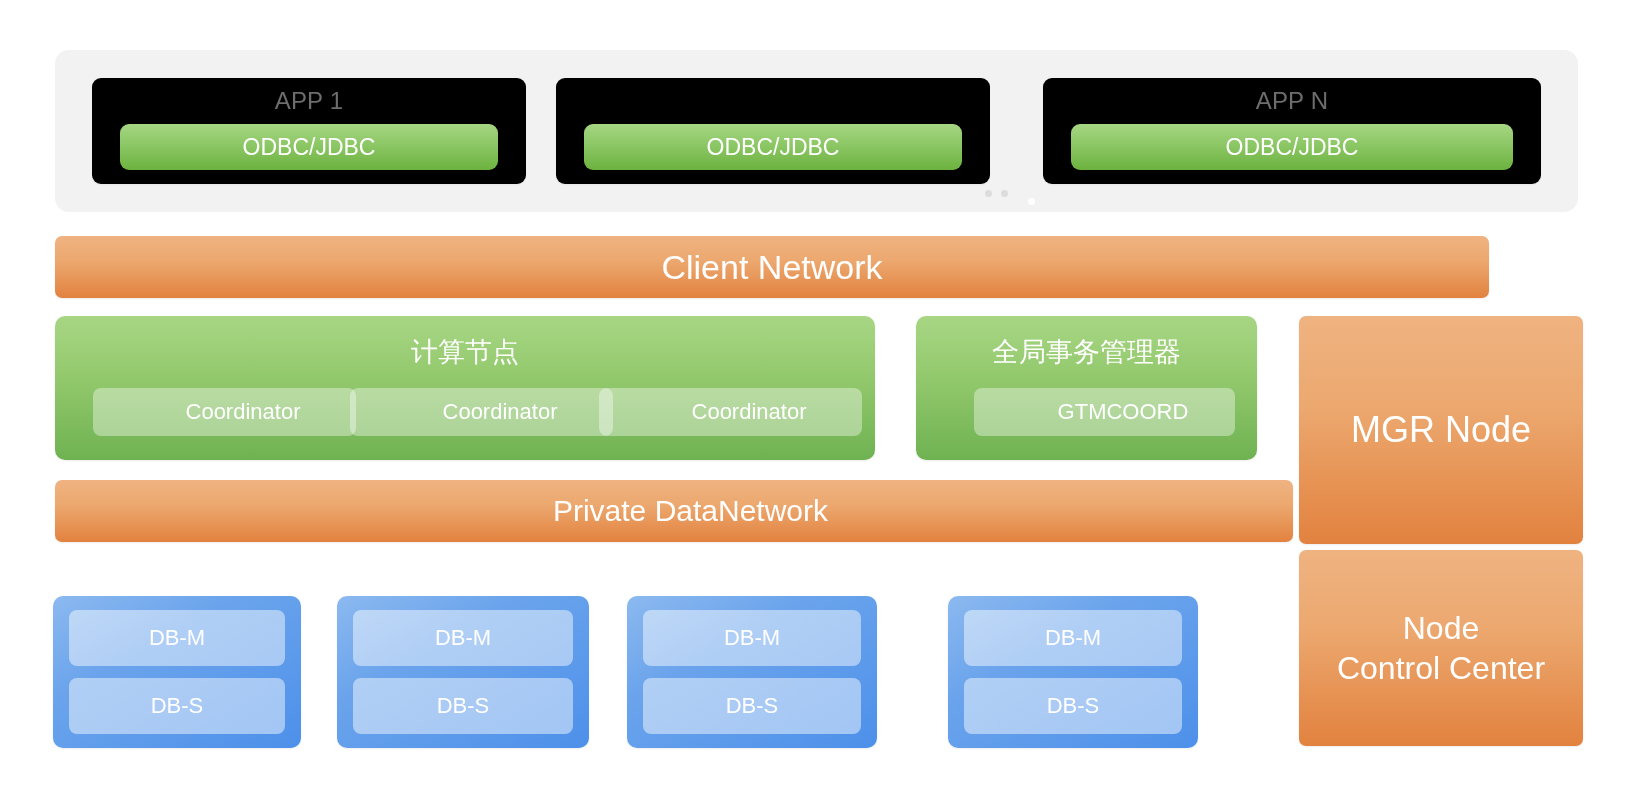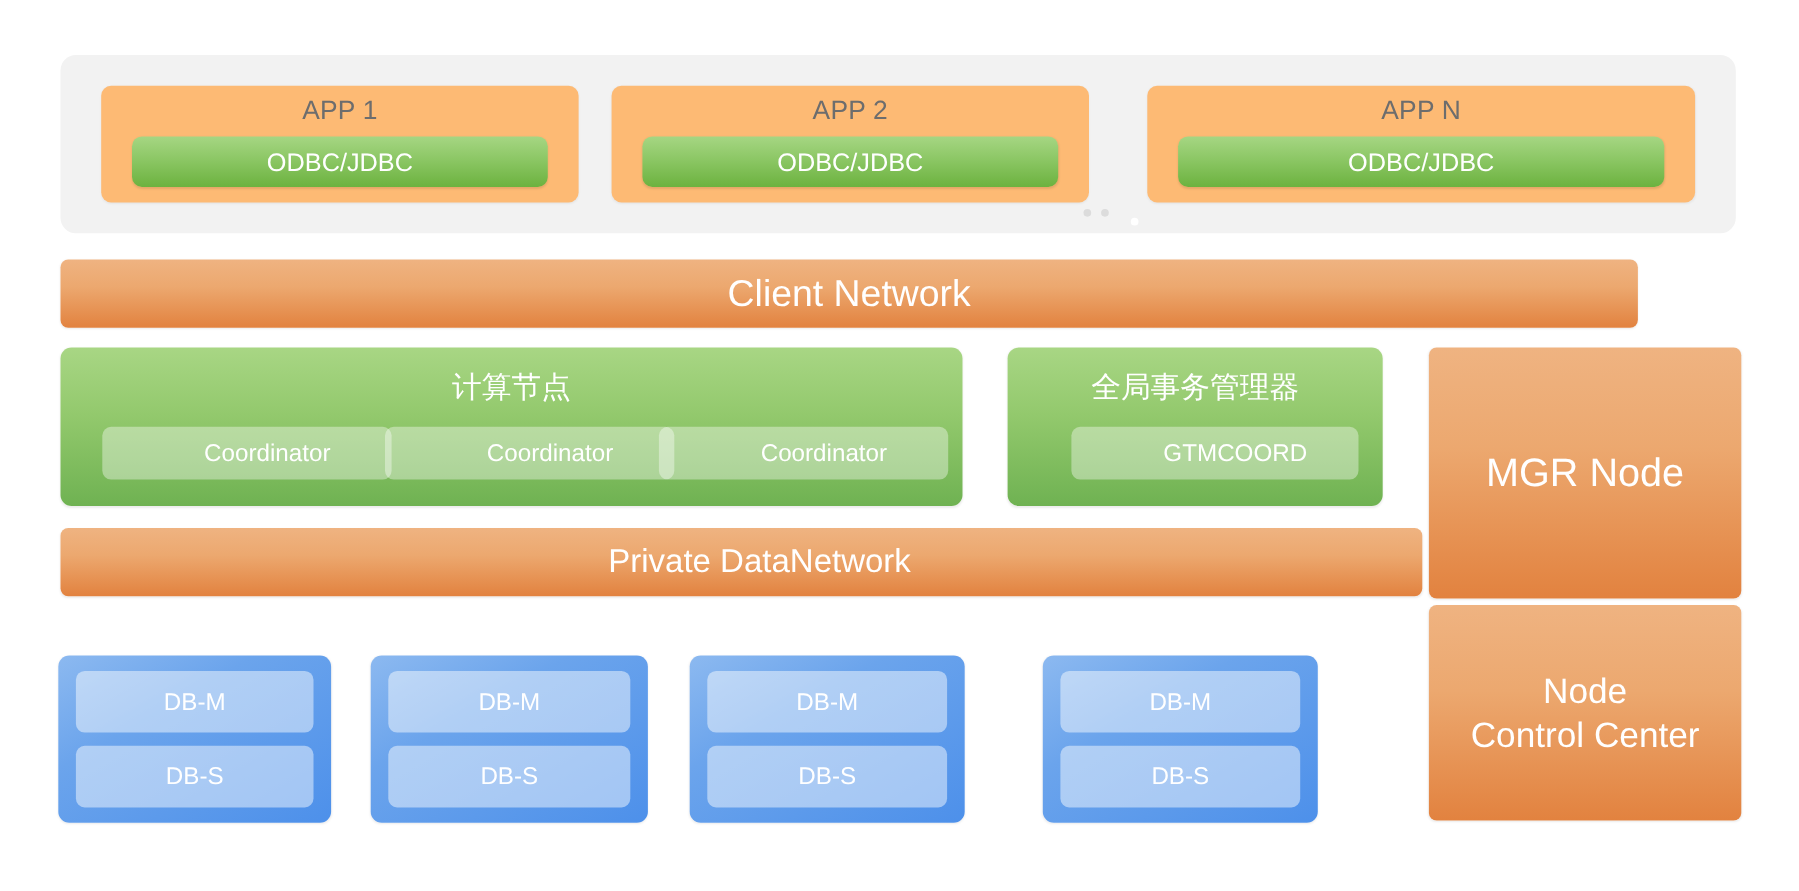--- a/index.html
+++ b/index.html
@@ -9,21 +9,21 @@
     overflow:hidden;position:relative;
   }
   .stage{position:absolute;left:0;top:0;width:1635px;height:810px;}
 
   
   .app-band{
     position:absolute;left:55px;top:50px;width:1523px;height:162px;
     background:#f2f2f2;border-radius:14px;
   }
   .app-card{
-    position:absolute;top:28px;height:106px;background:#fdba74;border-radius:9px;
+    position:absolute;top:28px;height:106px;background:#000000;border-radius:9px;
     box-shadow:0 1px 2px rgba(0,0,0,0.05);
   }
   .app-card.c1{left:37px;width:434px;}
   .app-card.c2{left:501px;width:434px;}
   .app-card.c3{left:988px;width:498px;}
   .app-title{
     position:absolute;left:0;right:0;top:9px;text-align:center;
     font-size:24px;color:#6d6d6d;letter-spacing:0.2px;white-space:nowrap;
   }
   .pill{
@@ -105,21 +105,20 @@
 <div class="stage">
 
   <div class="app-band">
 
     <div class="app-card c1">
       <div class="app-title">APP 1</div>
       <div class="pill">ODBC/JDBC</div>
     </div>
 
     <div class="app-card c2">
-      <div class="app-title">APP 2</div>
       <div class="pill">ODBC/JDBC</div>
     </div>
 
     <div class="dots-h">
         <i></i>
         <i></i>
       </div>
 
     <div class="app-card c3">
       <div class="app-title">APP N</div>

